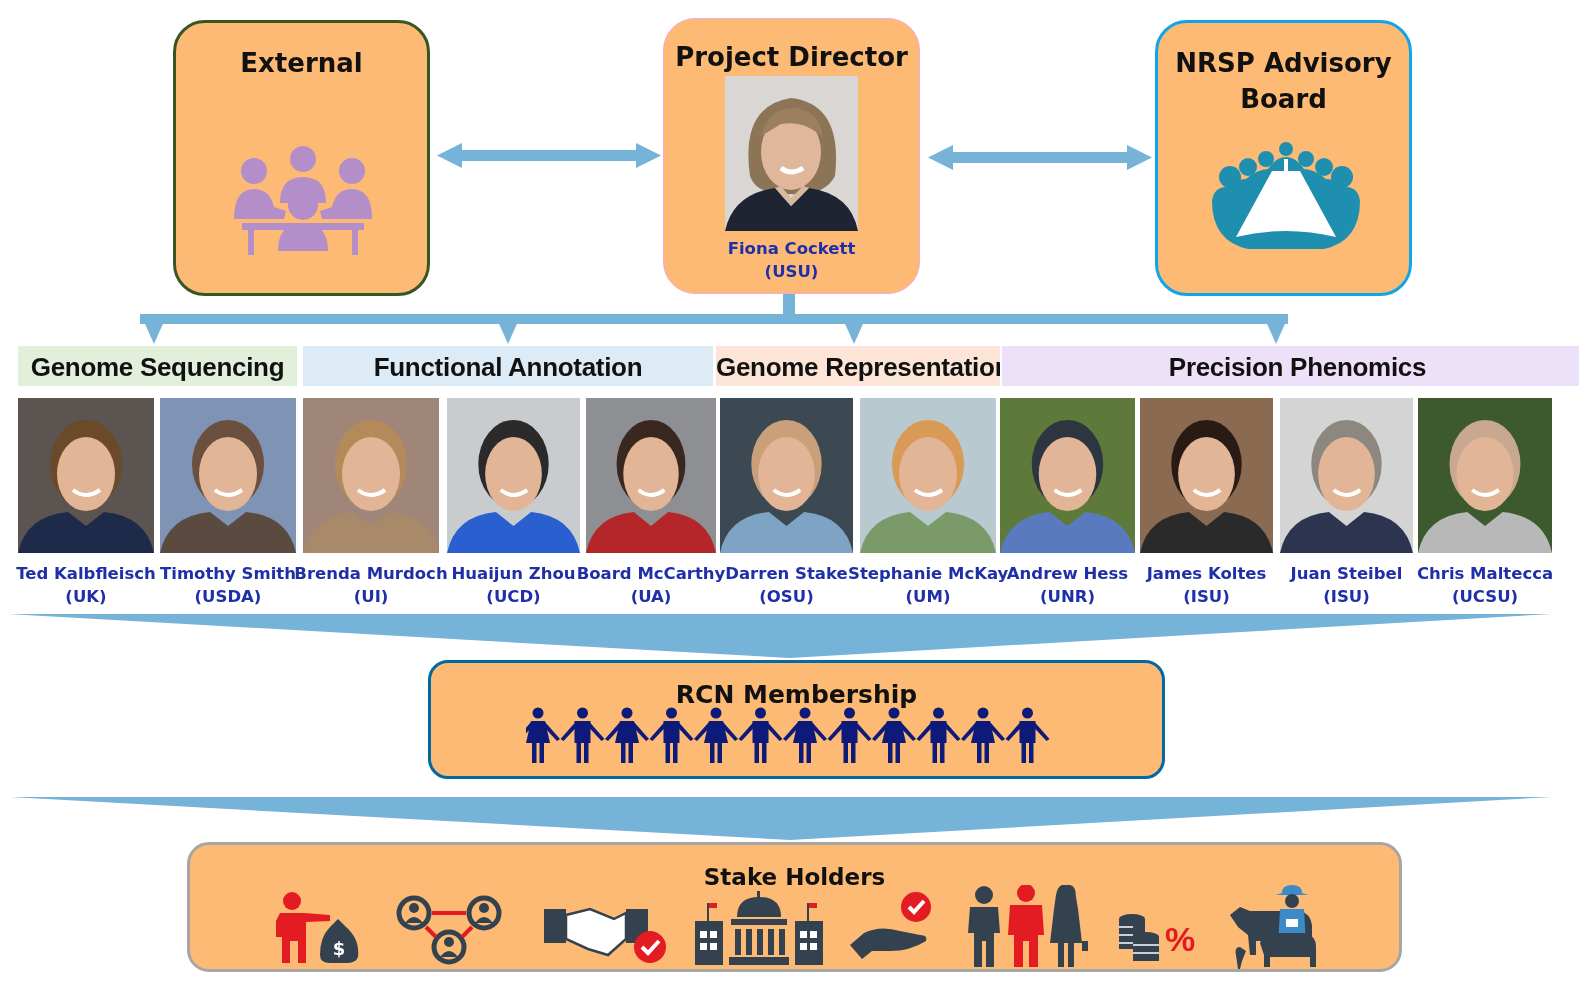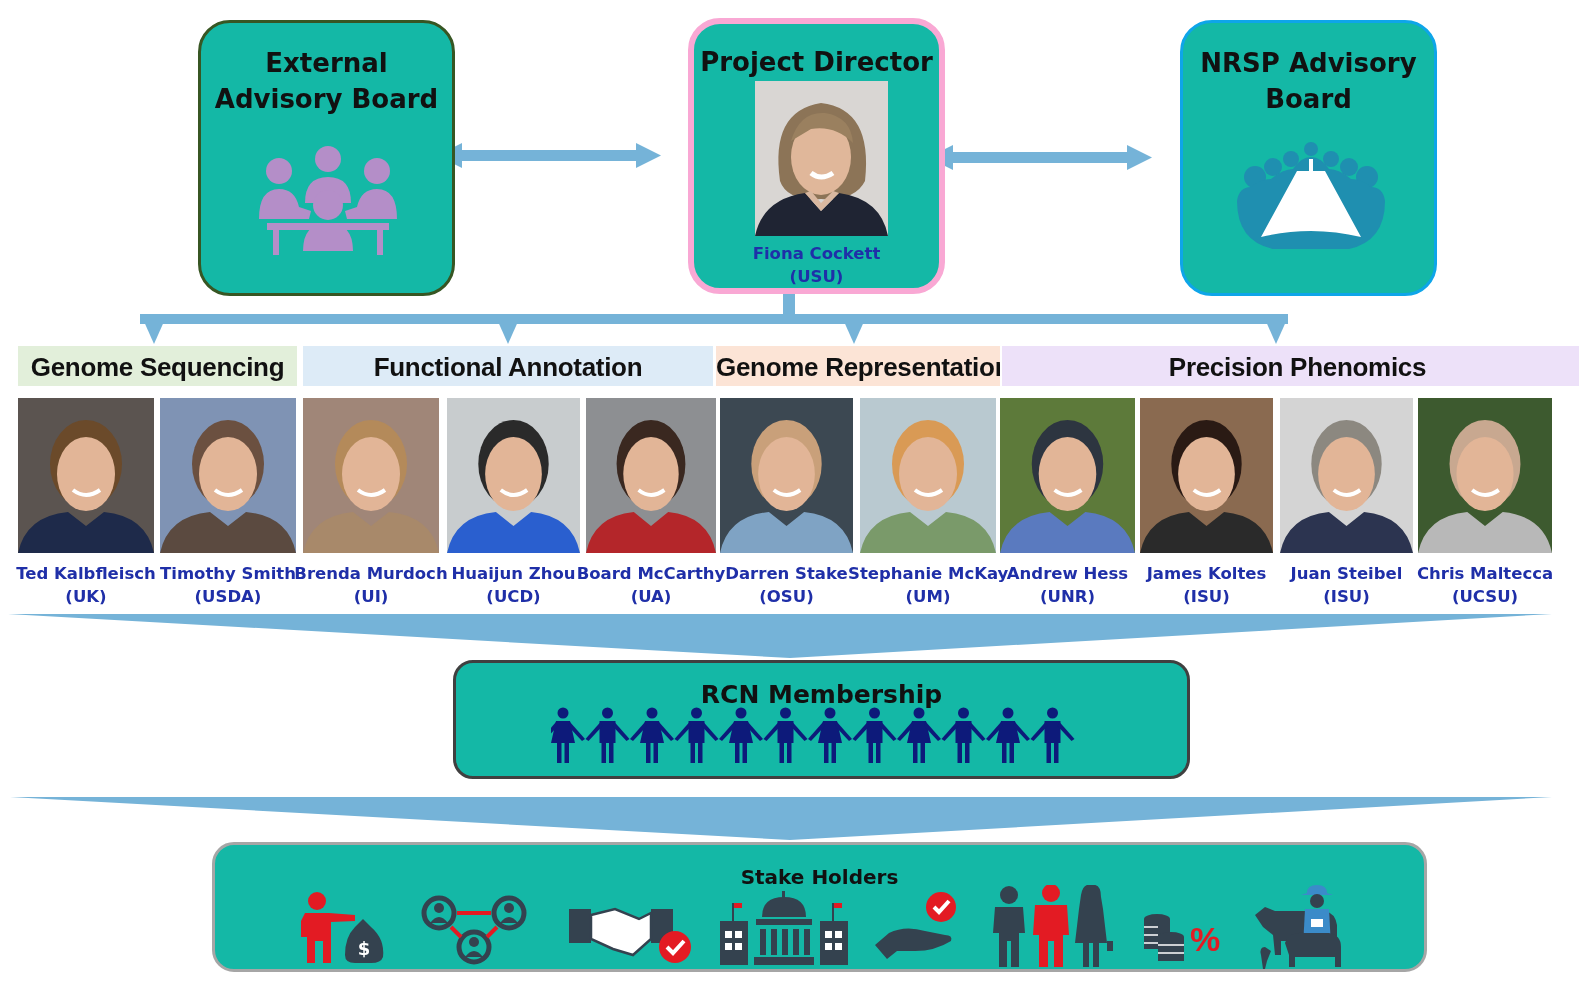--- a/index.html
+++ b/index.html
@@ -1,19 +1,19 @@
 <!DOCTYPE html>
 <html><head>
 <meta charset="utf-8">
 <style>
   html, body { margin:0; padding:0; background:#ffffff; }
   body { width:1579px; height:994px; position:relative; overflow:hidden;
          font-family:"Liberation Sans", "DejaVu Sans", sans-serif; }
   .abs { position:absolute; }
-  .box { position:absolute; box-sizing:border-box; background:#14b8a6; border-radius:32px;margin-left:25px; }
+  .box { position:absolute; box-sizing:border-box; background:#fdba74; border-radius:32px; }
   .box-title { position:absolute; left:0; right:0; text-align:center; font-weight:bold;
                font-size:26px; color:#111; line-height:36px; font-family:"DejaVu Sans", sans-serif; }
   .person-name { position:absolute; text-align:center; color:#1f2fa8; font-weight:bold;
                  font-size:16.5px; line-height:23px; font-family:"DejaVu Sans", sans-serif; white-space:nowrap; }
   .band { position:absolute; top:346px; height:40px; box-sizing:border-box; text-align:center;
           font-weight:bold; font-size:26px; line-height:42px; color:#111;
           font-family:"Liberation Sans", sans-serif; letter-spacing:-0.3px; white-space:nowrap; overflow:hidden; }
   .photo { position:absolute; top:398px; height:155px; overflow:hidden; }
   .photo svg { width:100%; height:100%; display:block; }
   .svg-layer { position:absolute; left:0; top:0; }
@@ -44,39 +44,38 @@
     <polygon points="1264,317 1288,317 1276,344"></polygon>
   </g>
 
   <polygon fill="#75b3d8" points="8,614 1552,614 790,658"></polygon>
 
   <polygon fill="#75b3d8" points="10,797 1552,797 790,840"></polygon>
 </svg>
 
 <div class="box" style="left:173px; top:20px; width:257px; height:276px; border:3px solid #375623;">
   <div class="box-title" style="top:22px;">External</div>
-  <div class="box-title" style="top:58px;">Advisory Board</div>
   <svg class="abs" style="left:52px; top:118px;" width="150" height="120" viewBox="0 0 150 120">
     <g fill="#b48ec8">
       <circle cx="75" cy="18" r="13"></circle>
       <path d="M52 62 Q52 36 75 36 Q98 36 98 62 Z"></path>
       <circle cx="26" cy="30" r="13"></circle>
       <path d="M6 78 Q6 48 26 48 Q42 48 46 66 L58 70 L56 78 Z"></path>
       <circle cx="124" cy="30" r="13"></circle>
       <path d="M144 78 Q144 48 124 48 Q108 48 104 66 L92 70 L94 78 Z"></path>
       <rect x="14" y="82" width="122" height="7"></rect>
       <rect x="20" y="88" width="6" height="26"></rect>
       <rect x="124" y="88" width="6" height="26"></rect>
       <circle cx="75" cy="64" r="15"></circle>
       <path d="M50 110 Q50 82 75 82 Q100 82 100 110 Z"></path>
     </g>
   </svg>
 </div>
 
-<div class="box" style="left:663px; top:18px; width:257px; height:276px; border:6px solid #f9a8d4;">
+<div class="box" style="left:663px; top:18px; width:257px; height:276px; border:1px solid #f9a8d4;">
   <div class="box-title" style="top:20px;">Project Director</div>
   <div class="abs" style="left:61px; top:57px; width:133px; height:155px; background:#d9d6d3; overflow:hidden;">
     <svg width="133" height="155" viewBox="0 0 133 155">
       <path d="M25 100 Q15 30 66 22 Q118 28 110 100 Q100 120 66 118 Q32 120 25 100Z" fill="#8c7457"></path>
       <ellipse cx="66" cy="76" rx="30" ry="38" fill="#e0b79a"></ellipse>
       <path d="M36 60 Q45 30 70 32 Q96 36 98 62 Q80 44 56 48 Z" fill="#9a805f"></path>
       <path d="M56 92 Q66 100 78 92" stroke="#fff" stroke-width="5" fill="none"></path>
       <path d="M0 155 Q8 118 50 112 L66 130 L84 112 Q126 118 133 155 Z" fill="#1f2433"></path>
       <path d="M50 112 L66 130 L84 112 L78 110 L66 122 L56 110Z" fill="#d9b8a0"></path>
     </svg>
@@ -229,21 +228,21 @@
     <div class="person-name" style="left: 987.5px; width: 160px; top: 562px;">Andrew Hess</div>
     <div class="person-name" style="left: 987.5px; width: 160px; top: 585px;">(UNR)</div>
     <div class="person-name" style="left: 1126.5px; width: 160px; top: 562px;">James Koltes</div>
     <div class="person-name" style="left: 1126.5px; width: 160px; top: 585px;">(ISU)</div>
     <div class="person-name" style="left: 1266.5px; width: 160px; top: 562px;">Juan Steibel</div>
     <div class="person-name" style="left: 1266.5px; width: 160px; top: 585px;">(ISU)</div>
     <div class="person-name" style="left: 1405px; width: 160px; top: 562px;">Chris Maltecca</div>
     <div class="person-name" style="left: 1405px; width: 160px; top: 585px;">(UCSU)</div>
   </div>
 
-<div class="box" style="left:428px; top:660px; width:737px; height:119px; border:3px solid #404040; border-radius:20px;">
+<div class="box" style="left:428px; top:660px; width:737px; height:119px; border:3px solid #0369a1; border-radius:20px;">
   <div class="box-title" style="top:14px; font-size:25px;">RCN Membership</div>
   <svg id="rcn-figures" class="abs" style="left:95px; top:44px;" width="530" height="58" viewBox="0 0 530 58">
       <g fill="#0d1a7a">
         <circle cx="12" cy="6" r="5.5"></circle>
         <path d="M5 14 L19 14 L24 36 L0 36 Z"></path>
         <rect x="6" y="36" width="4.5" height="20"></rect>
         <rect x="13.5" y="36" width="4.5" height="20"></rect>
         <path d="M5 15 L-10 32 L-7 34 L7 19 Z"></path>
         <path d="M19 15 L34 32 L31 34 L17 19 Z"></path>
       </g>
@@ -332,21 +331,21 @@
         <rect x="493.5" y="14" width="16" height="22"></rect>
         <rect x="495.5" y="36" width="4.5" height="20"></rect>
         <rect x="503" y="36" width="4.5" height="20"></rect>
         <path d="M494.5 15 L479.5 32 L482.5 34 L496.5 19 Z"></path>
         <path d="M508.5 15 L523.5 32 L520.5 34 L506.5 19 Z"></path>
       </g>
     </svg>
 </div>
 
 <div class="box" style="left:187px; top:842px; width:1215px; height:130px; border:3px solid #a6a6a6; border-radius:22px;">
-  <div class="box-title" style="top:14px; font-size:20px;">Stake Holders</div>
+  <div class="box-title" style="top:14px; font-size:23px;">Stake Holders</div>
 
   <svg class="abs" style="left:82px; top:46px;" width="90" height="72" viewBox="0 0 90 72">
     <circle cx="20" cy="10" r="9" fill="#e31b23"></circle>
     <path d="M8 22 L32 22 L58 24 L58 30 L34 31 L34 72 L26 72 L26 50 L18 50 L18 72 L10 72 L10 46 L4 46 L4 30 Z" fill="#e31b23"></path>
     <path d="M58 36 L66 28 L74 36 Q88 48 86 66 Q84 72 74 72 L58 72 Q48 72 48 64 Q48 46 58 36Z" fill="#34424f"></path>
     <text x="67" y="64" font-size="18" fill="#fff" font-weight="bold" text-anchor="middle" font-family="DejaVu Sans, sans-serif">$</text>
   </svg>
 
   <svg class="abs" style="left:206px; top:48px;" width="106" height="72" viewBox="0 0 106 72">
     <g fill="none" stroke="#34424f" stroke-width="5">

